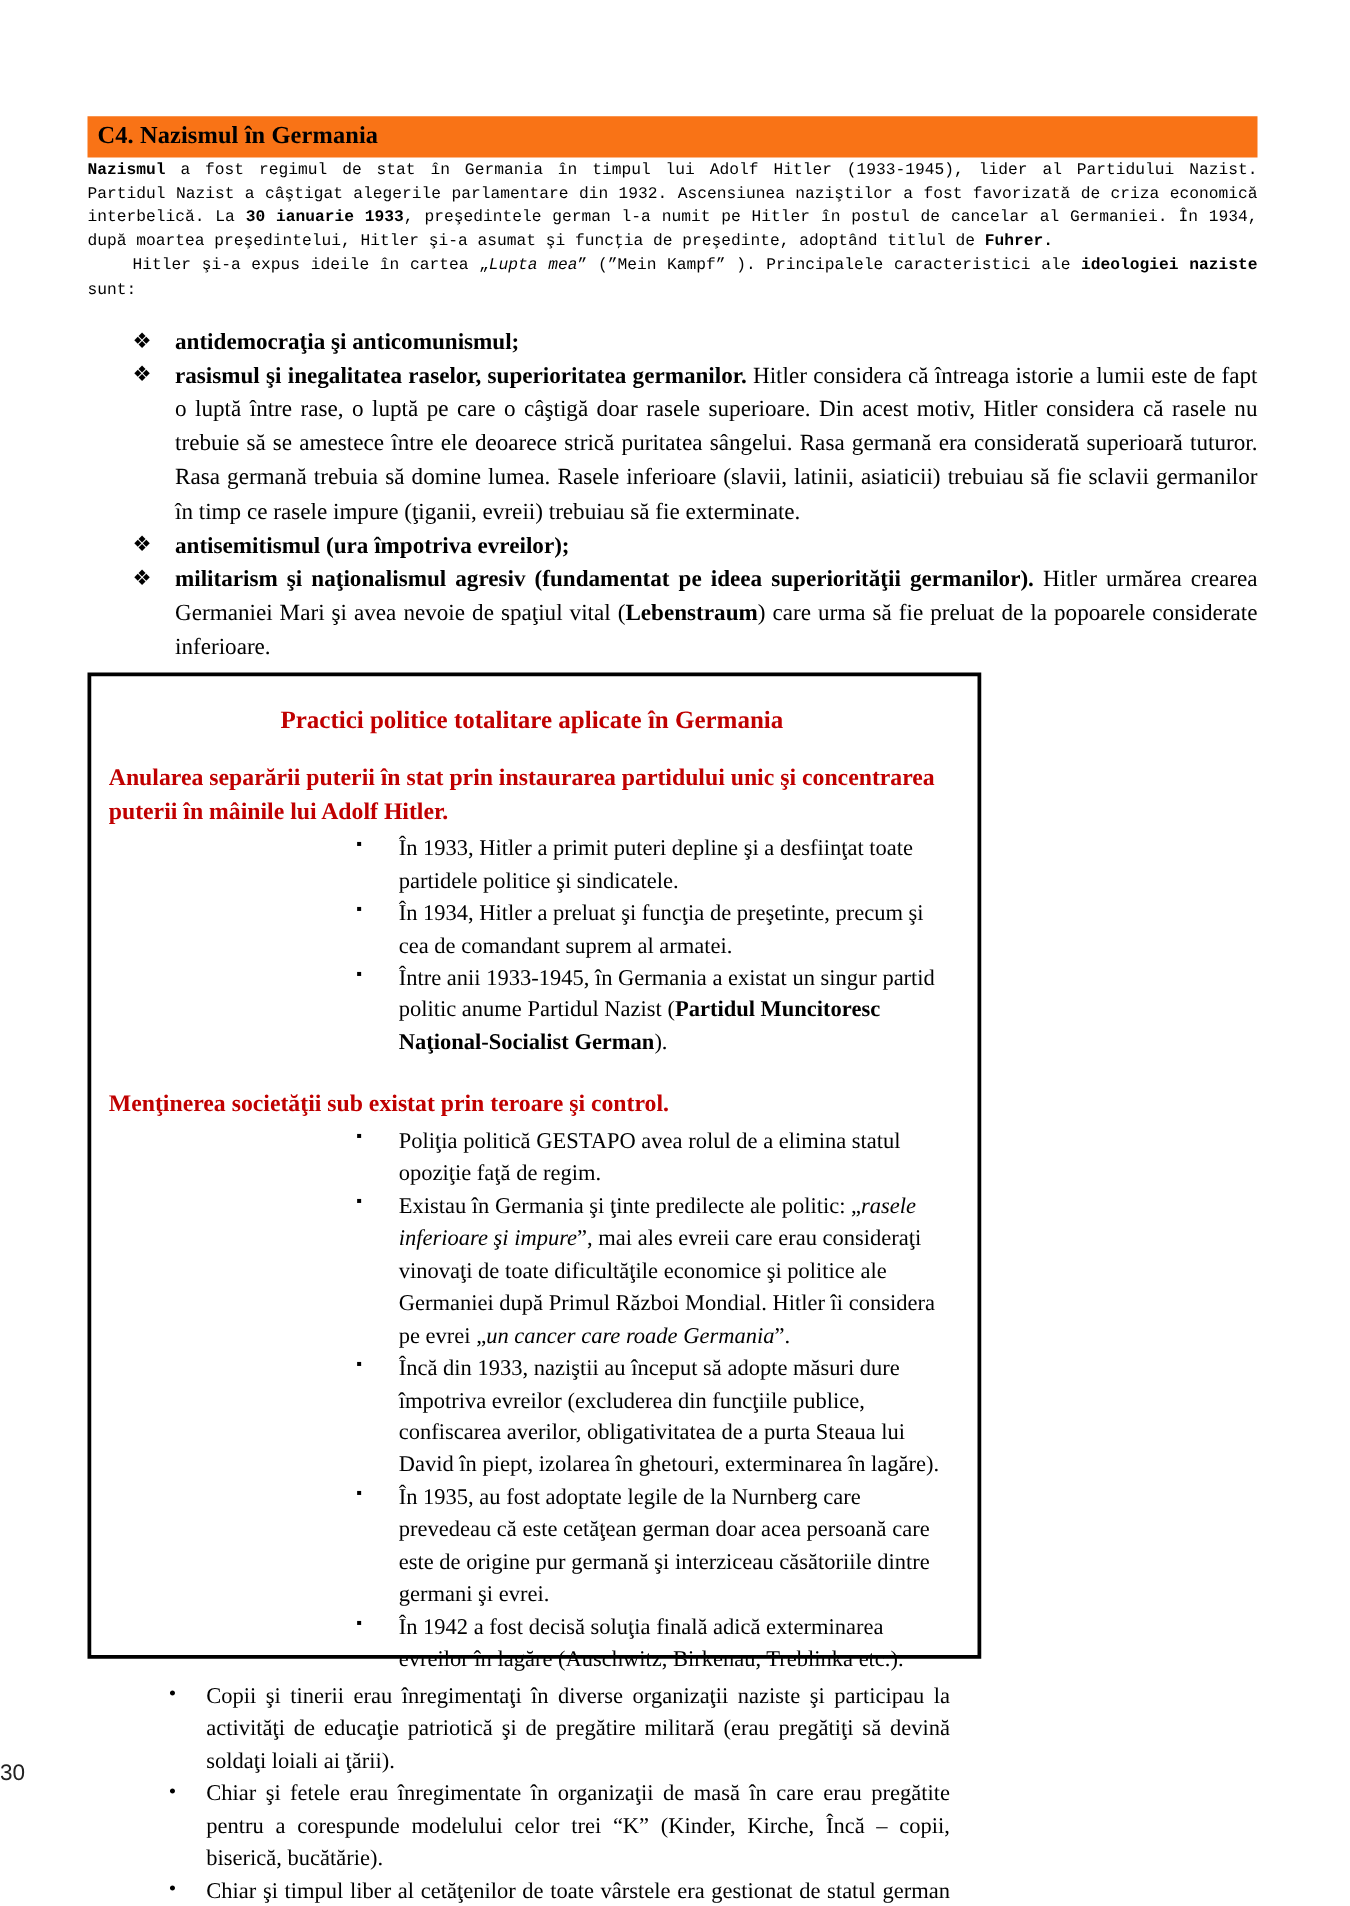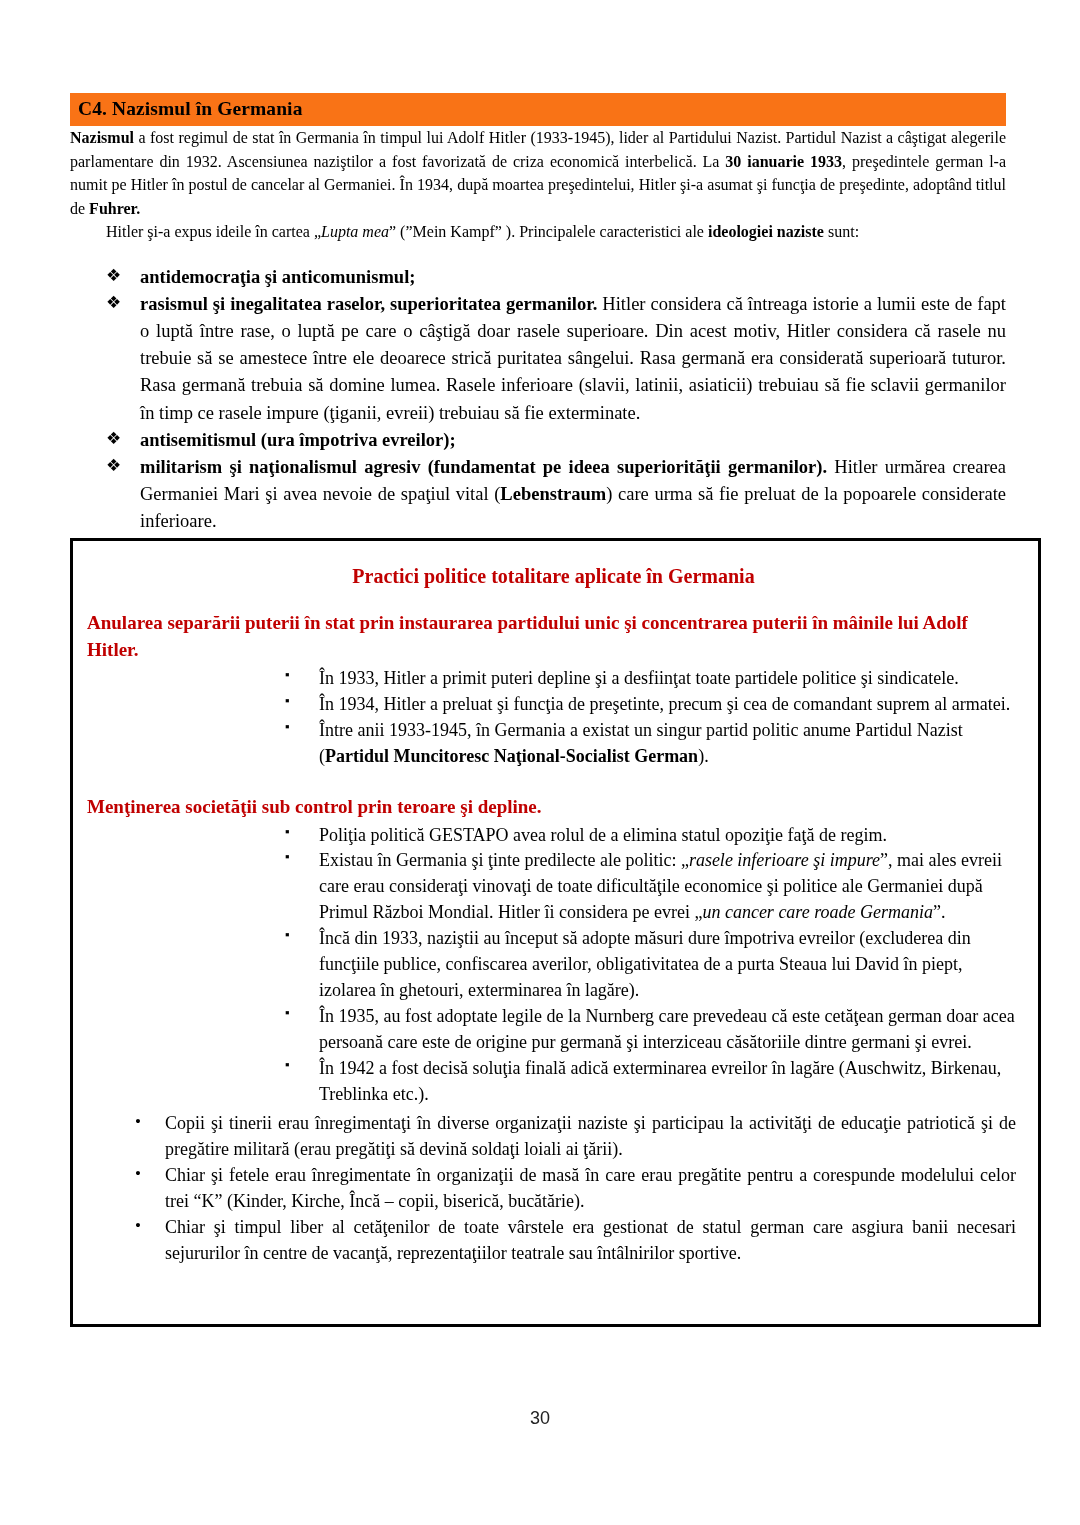--- a/index.html
+++ b/index.html
@@ -37,24 +37,25 @@
     background: #f97316;
     padding: 5px 8px 6px 8px;
     font-weight: bold;
     font-size: 19.5px;
     letter-spacing: 0.1px;
   }
 
   
   p.body {
     margin: 0;
-    font-size: 16px;
+    font-size: 13px;
     line-height: 1.47;
     text-align: justify;
     text-justify: inter-word;
+    font-family: Liberation Mono, monospace;
   }
   .p1 { margin-top: 18px; }
   .p2 { margin-top: 25px; text-indent: 36px; }
 
   b, strong { font-weight: bold; }
   i, em { font-style: italic; }
 
   
   ul.diamond {
     list-style: none;
@@ -75,21 +76,21 @@
     top: 0px;
     font-size: 17px;
     line-height: 1.47;
   }
 
   
   .frame {
     position: absolute;
     left: 70px;
     top: 538px;
-    width: 971px;
+    width: 715px;
     height: 789px;
     border: 3px solid #000000;
     box-sizing: border-box;
     background: #ffffff;
   }
   .frame-inner {
     padding: 14px 18px 10px 14px;
   }
 
   .box-title {
@@ -154,21 +155,21 @@
     font-size: 17px;
     line-height: 1.45;
   }
 
   
   .page-number {
     position: absolute;
     left: 0;
     top: 1408px;
     width: 1080px;
-    text-align: center;
+    text-align: left;
     font-family: "Liberation Sans", "DejaVu Sans", sans-serif;
     font-size: 18px;
     color: #222222;
   }
 </style>
 </head>
 <body>
 
 <div class="page">
 
@@ -208,21 +209,21 @@
           <span class="sqm">▪</span><span>În 1933, Hitler a primit puteri depline şi a desfiinţat toate partidele politice şi sindicatele.</span>
         </li>
         <li>
           <span class="sqm">▪</span><span>În 1934, Hitler a preluat şi funcţia de preşetinte, precum şi cea de comandant suprem al armatei.</span>
         </li>
         <li>
           <span class="sqm">▪</span><span>Între anii 1933-1945, în Germania a existat un singur partid politic anume Partidul Nazist (</span><b>Partidul Muncitoresc Naţional-Socialist German</b><span>).</span>
         </li>
       </ul>
 
-      <p class="red-head rh2">Menţinerea societăţii sub control prin teroare şi depline.</p>
+      <p class="red-head rh2">Menţinerea societăţii sub existat prin teroare şi control.</p>
       <ul class="sq">
         <li>
           <span class="sqm">▪</span><span>Poliţia politică GESTAPO avea rolul de a elimina statul opoziţie faţă de regim.</span>
         </li>
         <li>
           <span class="sqm">▪</span><span>Existau în Germania şi ţinte predilecte ale politic: „</span><i>rasele inferioare şi impure</i><span>”, mai ales evreii care erau consideraţi vinovaţi de toate dificultăţile economice şi politice ale Germaniei după Primul Război Mondial.   Hitler îi considera pe evrei „</span><i>un cancer care roade Germania</i><span>”.</span>
         </li>
         <li>
           <span class="sqm">▪</span><span> Încă din 1933, naziştii au început să adopte măsuri dure împotriva evreilor (excluderea din funcţiile publice, confiscarea averilor, obligativitatea de a purta Steaua lui David în piept, izolarea în ghetouri, exterminarea în lagăre).</span>
         </li>

